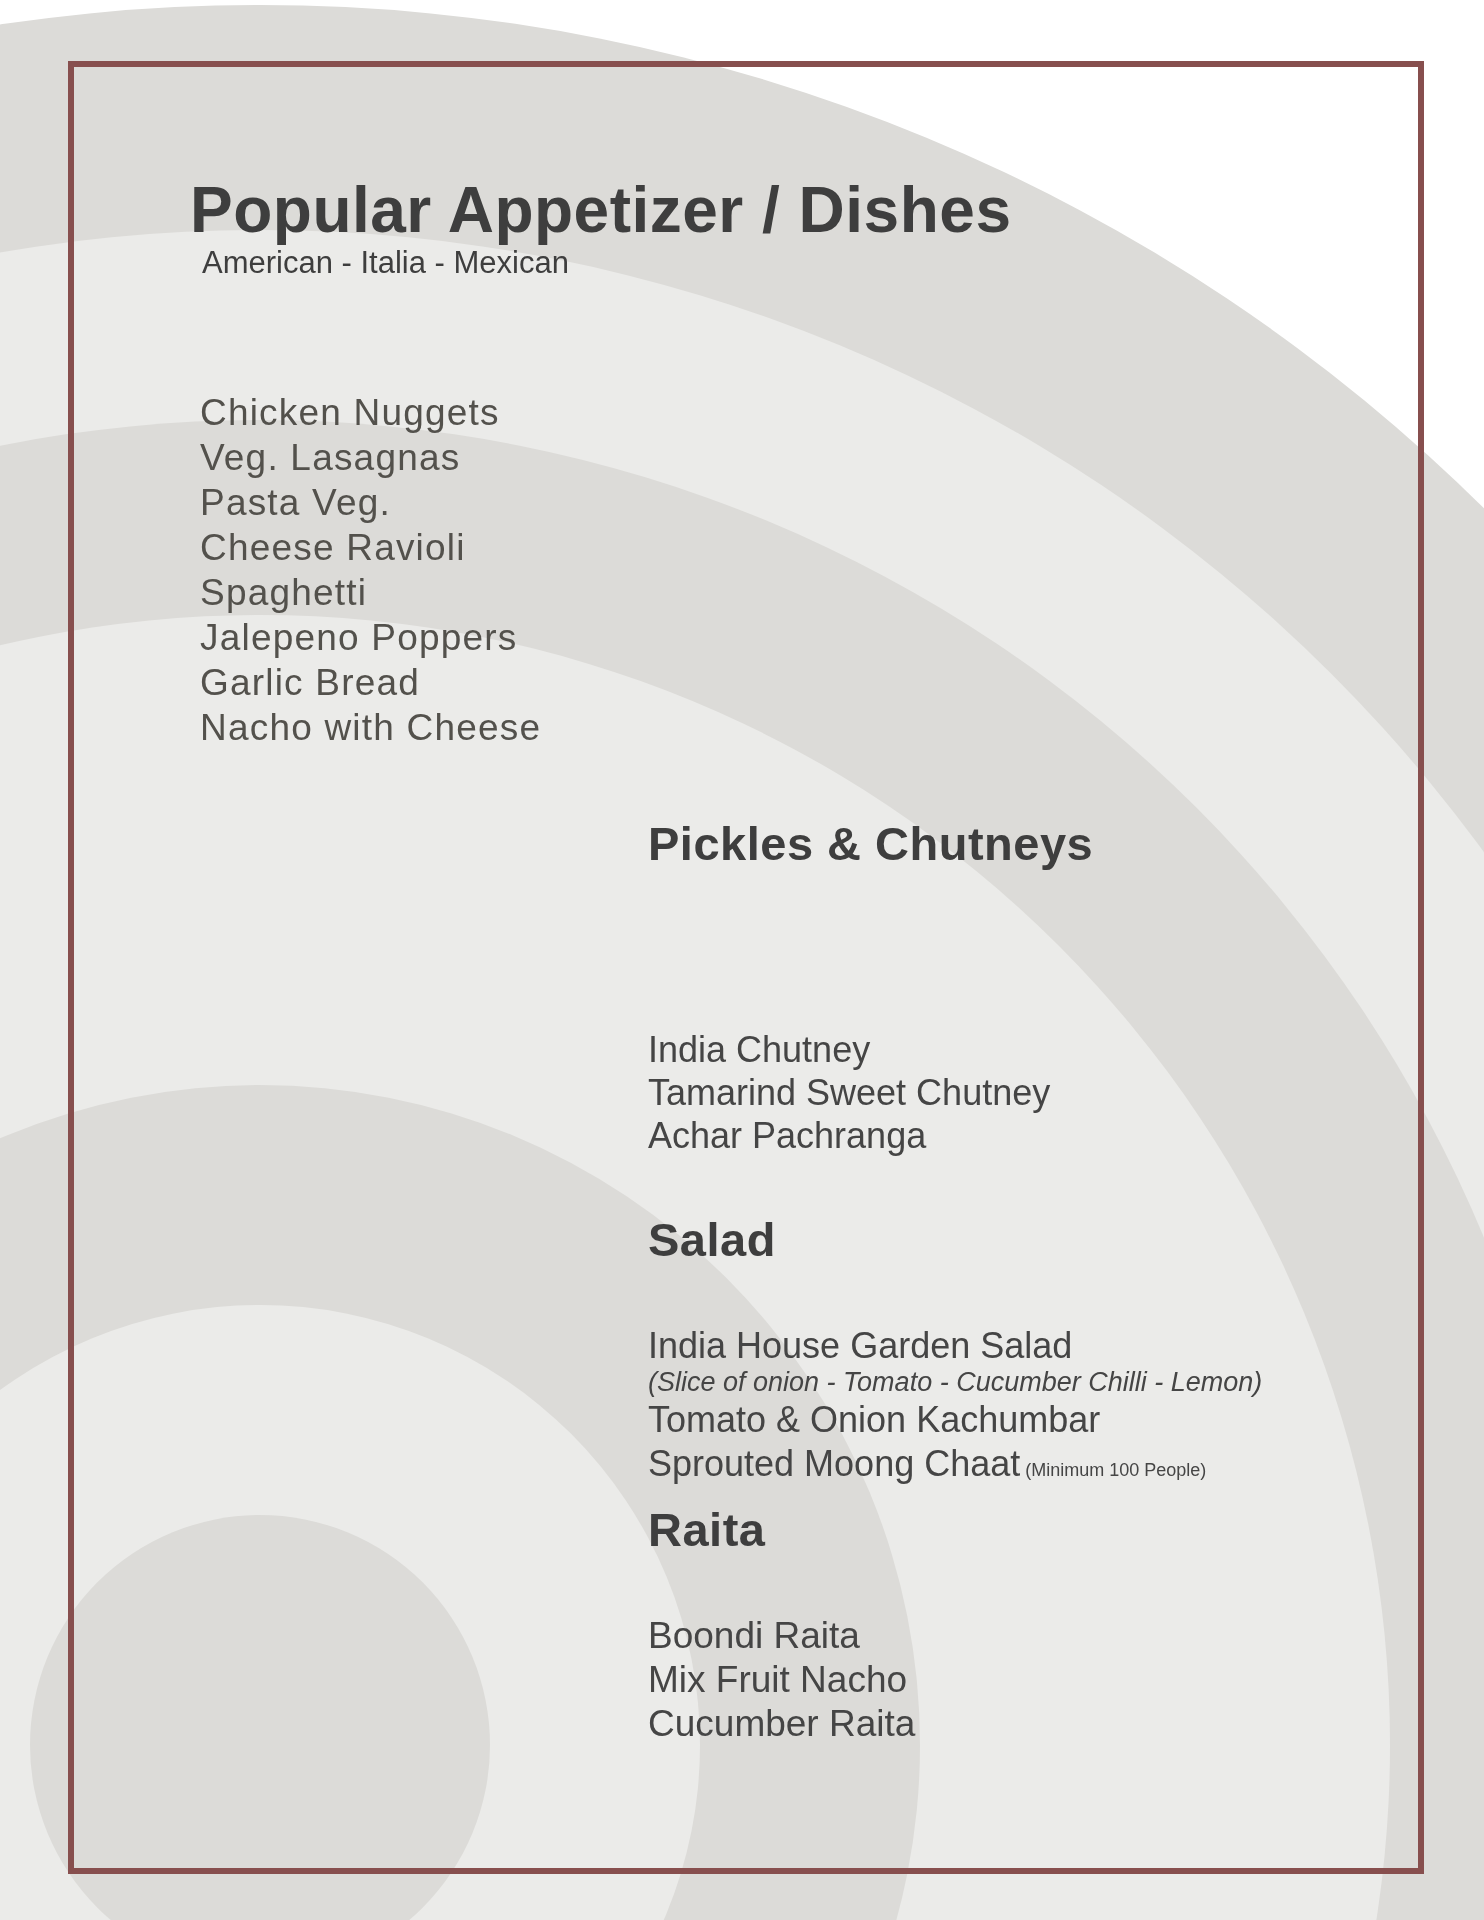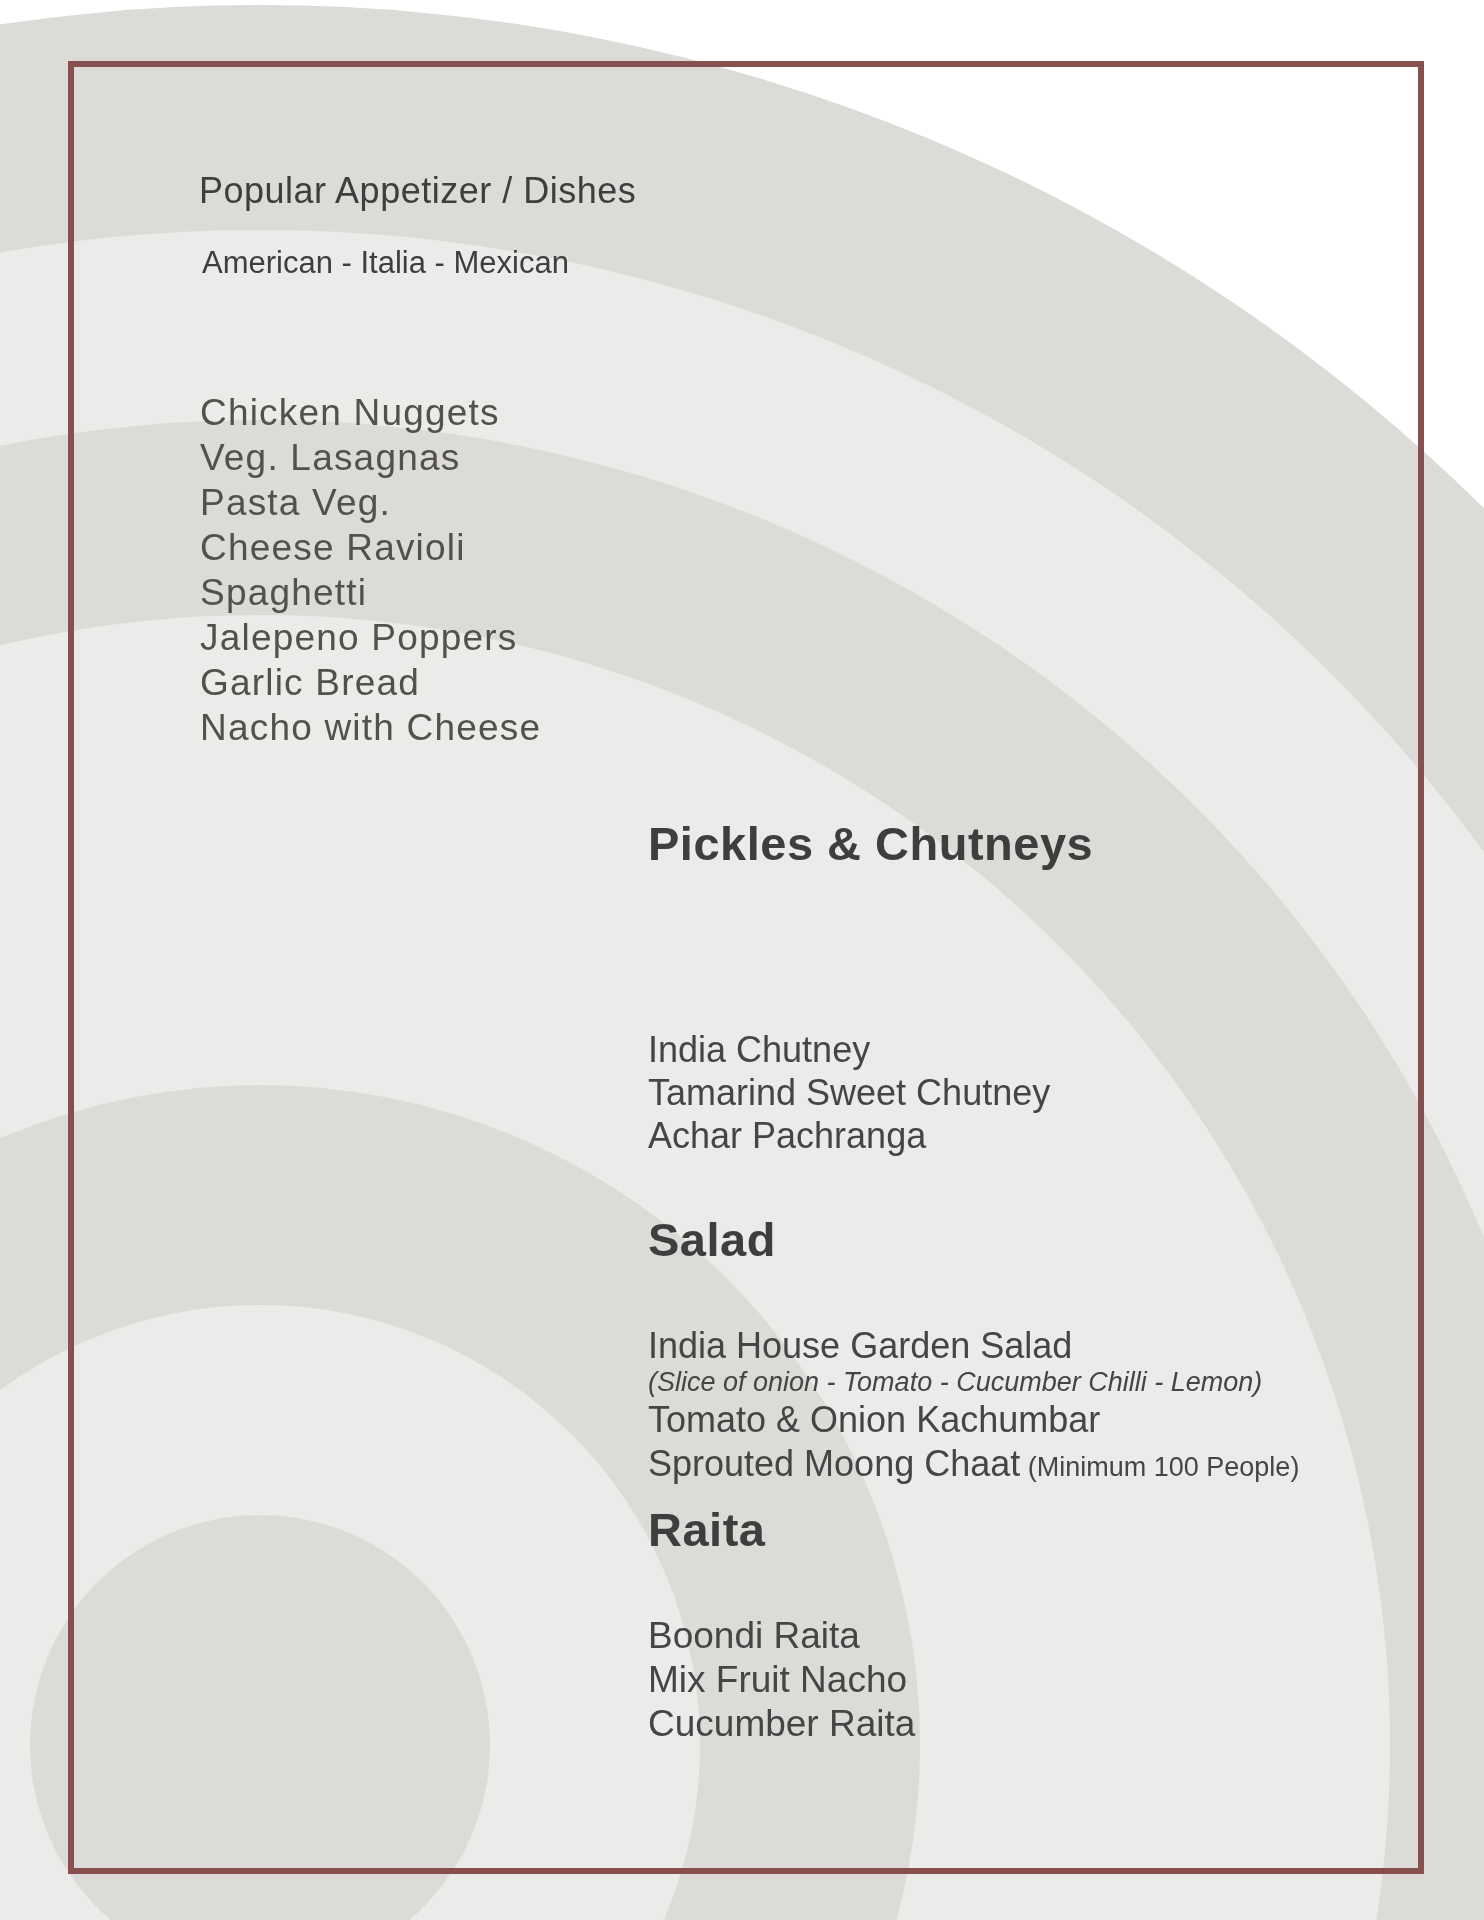--- a/index.html
+++ b/index.html
@@ -15,22 +15,22 @@
   .rd{fill:var(--ring-dark,#dcdbd8);}
   .rl{fill:var(--ring-light,#ebebe9);}
   .frame{
     position:absolute;left:68px;top:61px;
     width:1356px;height:1813px;
     box-sizing:border-box;
     border:6px solid var(--border-color,#874f4e);
   }
   .txt{position:absolute;white-space:nowrap;}
   .page-title{
-    left:199px;top:138px;
-    font-size:36px;line-height:58px;font-weight:normal;
+    left:190px;top:138px;
+    font-size:64px;line-height:58px;font-weight:bold;
     color:var(--heading-color,#3e3e3e);
     letter-spacing:.5px;
   }
   .page-subtitle{
     left:202px;top:243px;
     font-size:31px;line-height:40px;font-weight:normal;
     color:var(--heading-color,#3e3e3e);
   }
   .left-list{
     left:200px;top:390px;
@@ -49,21 +49,21 @@
   }
   .section .list{color:var(--item-color,#454545);white-space:nowrap;}
   .sec-pickles .list{margin-top:156px;font-size:36px;line-height:43px;}
   .sec-salad  .list{margin-top:58px; font-size:36px;line-height:44px;}
   .sec-raita  .list{margin-top:56px; font-size:37px;line-height:44px;}
   .sec-salad .list .line:first-child{line-height:40px;}
   .line.note{
     font-size:27px;line-height:32px;font-style:italic;
     color:var(--item-color,#454545);
   }
-  .line .suffix{font-size:27px;}
+  .line .suffix{font-size:18px;}
 </style>
 </head>
 <body>
 
 <div class="page">
 
   <svg class="rings" viewBox="0 0 1484 1920" aria-hidden="true">
     <circle class="rd" cx="260" cy="1745" r="1740"></circle>
     <circle class="rl" cx="260" cy="1745" r="1515"></circle>
     <circle class="rd" cx="260" cy="1745" r="1325"></circle>

